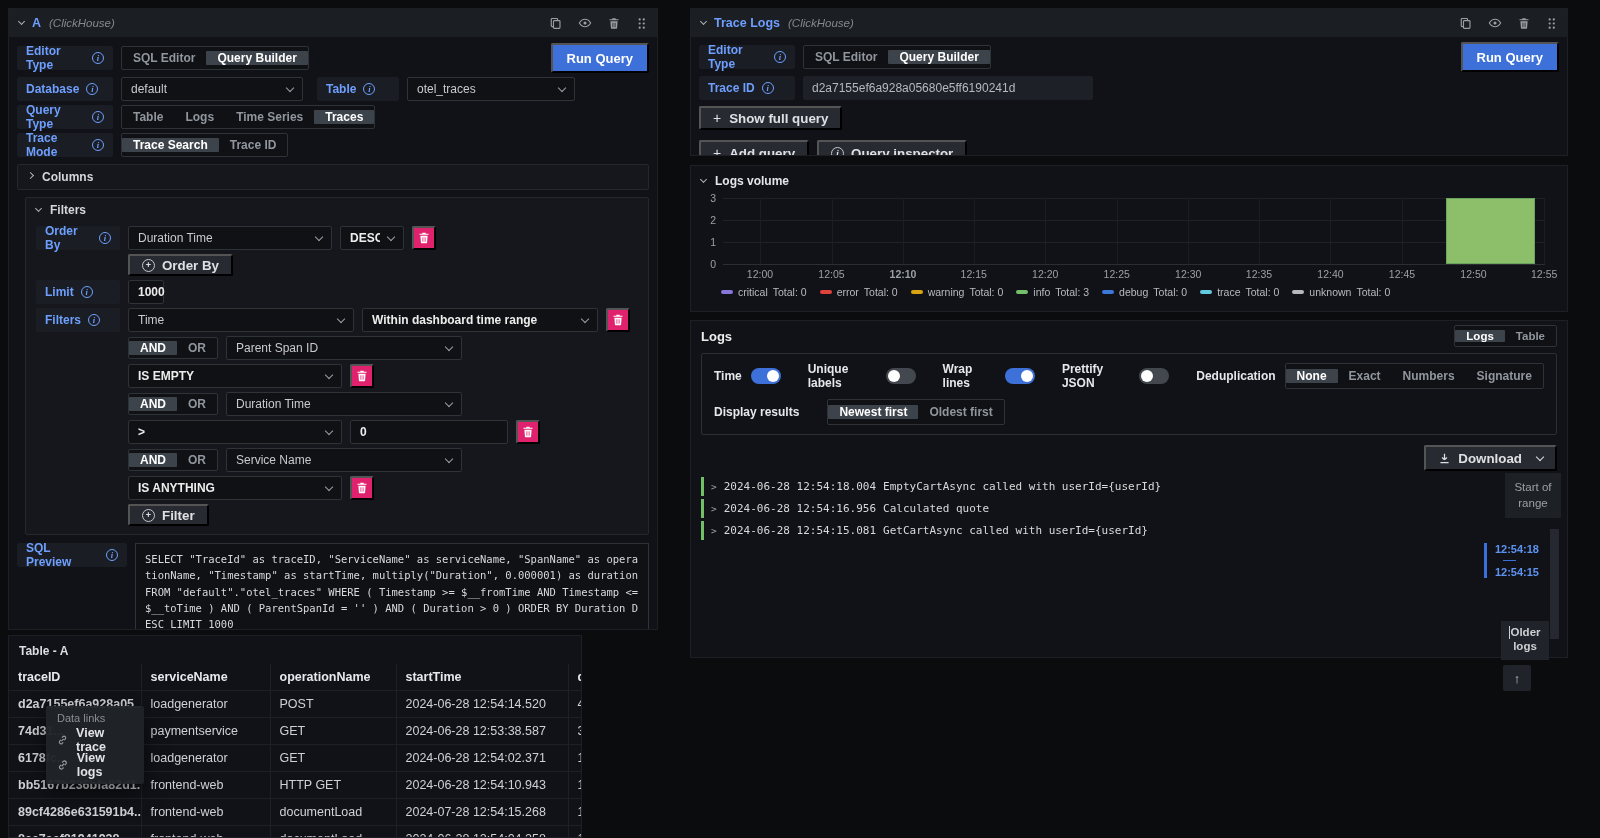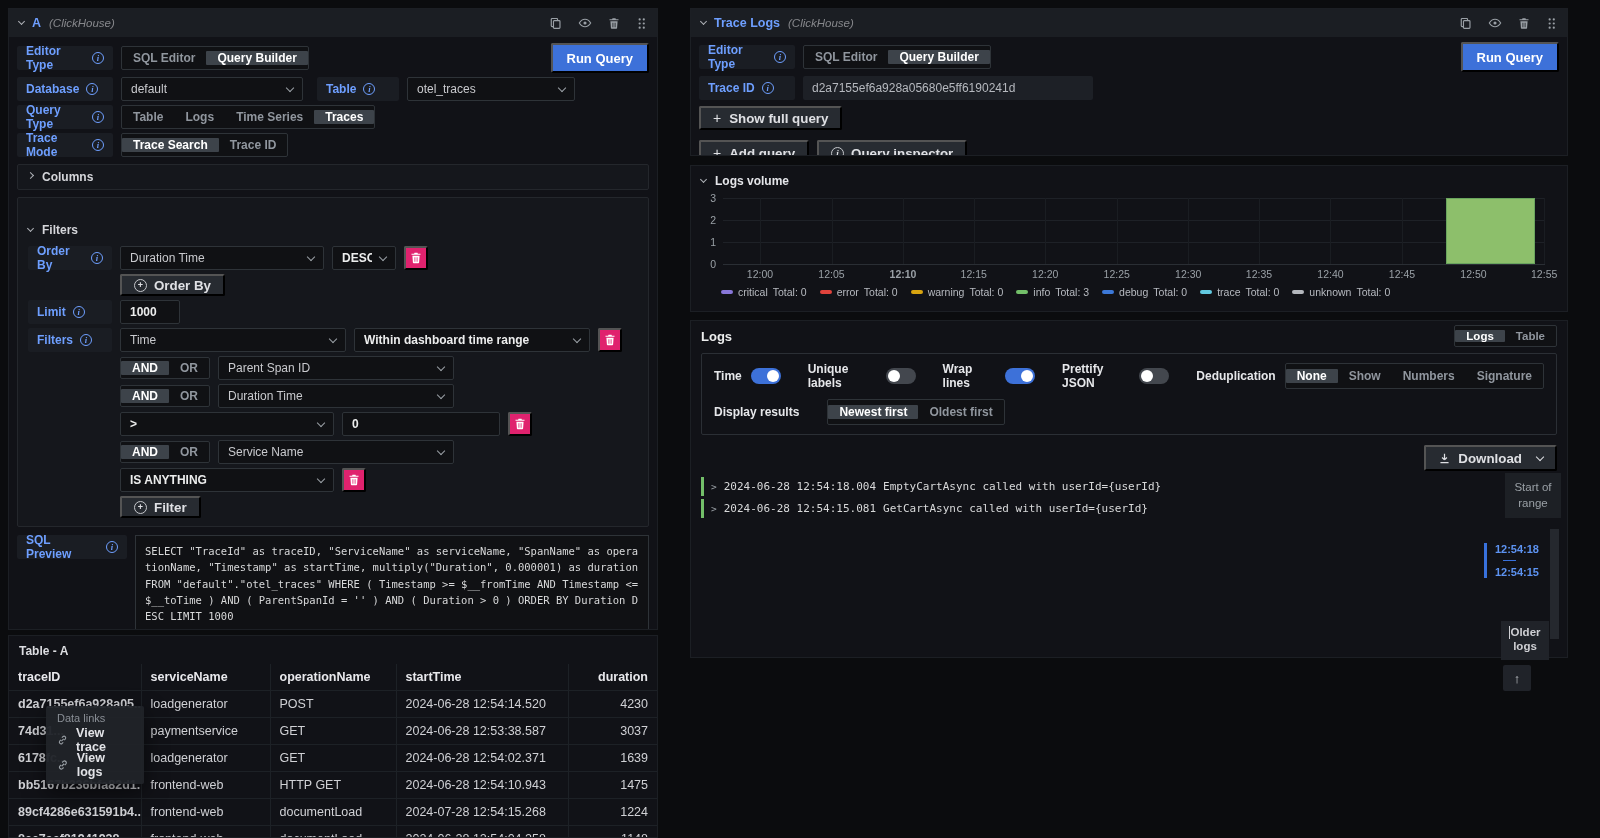--- a/index.html
+++ b/index.html
@@ -201,21 +201,21 @@
         </div>
       </div>
 
       <div class="cbox" style="margin-bottom:7px;">
         <div class="cbox-head">
             <span class="chev right small"></span>
             <span>Columns</span>
           </div>
       </div>
 
-      <div class="cbox" style="padding:20px 10px 8px;">
+      <div class="cbox" style="padding:0 10px 8px;margin-left:8px;">
         <div class="cbox-head" style="padding:0; margin-bottom:4px;">
           <span class="chev small"></span>
             <span>Filters</span>
         </div>
 
         <div class="crow">
           <div class="chip" style="width:84px;">
             <span>Order By</span>
               <span class="info-i"></span>
           </div>
@@ -239,21 +239,21 @@
             <span class="ocirc plus-c"></span>
               <span>Order By</span>
           </button>
         </div>
 
         <div class="crow">
           <div class="chip" style="width:84px;">
             <span>Limit</span>
               <span class="info-i"></span>
           </div>
-          <div class="inp" style="width:60px;">
+          <div class="inp" style="width:36px;">
               <span>1000</span>
             </div>
         </div>
 
         <div class="crow">
           <div class="chip" style="width:84px;">
             <span>Filters</span>
               <span class="info-i"></span>
           </div>
           <div class="sel-box" style="width:226px;">
@@ -273,20 +273,31 @@
 
         <div class="crow ml-ind">
           <div class="seg" style="height:22px;">
             <span class="opt sel">AND</span>
             <span class="opt">OR</span>
           </div>
           <div class="sel-box" style="width:236px;">
             <span class="grow">Parent Span ID</span>
               <span class="caret"></span>
           </div>
+        </div>
+        <div class="crow ml-ind">
+          <div class="sel-box" style="width:214px;">
+            <span class="grow" style="color:#eceded;font-weight:600;">IS EMPTY</span>
+              <span class="caret"></span>
+          </div>
+          <button class="btn-del">
+              <svg width="12" height="12" viewBox="0 0 16 16" fill="#fff">
+                <path d="M6 1h4l.5 1.3H14v1.4H2V2.3h3.5zM3.2 5h9.6l-.7 9.4a1 1 0 0 1-1 .6H4.9a1 1 0 0 1-1-.6zM6 7v6h1.1V7zm2.9 0v6H10V7z"></path>
+              </svg>
+            </button>
         </div>
 
         <div class="crow ml-ind">
           <div class="seg" style="height:22px;">
             <span class="opt sel">AND</span>
             <span class="opt">OR</span>
           </div>
           <div class="sel-box" style="width:236px;">
             <span class="grow">Duration Time</span>
               <span class="caret"></span>
@@ -341,21 +352,21 @@
         <div class="chip" style="width:110px;">
           <span>SQL Preview</span>
             <span class="info-i"></span>
         </div>
         <div class="code">SELECT "TraceId" as traceID, "ServiceName" as serviceName, "SpanName" as operationName, "Timestamp" as startTime, multiply("Duration", 0.000001) as duration FROM "default"."otel_traces" WHERE ( Timestamp &gt;= $__fromTime AND Timestamp &lt;= $__toTime ) AND ( ParentSpanId = '' ) AND ( Duration &gt; 0 ) ORDER BY Duration DESC LIMIT 1000</div>
       </div>
 
     </div>
   </section>
 
-  <section class="panel" style="left:8px; top:635px; width:650px; height:203px; overflow:hidden;">
+  <section class="panel" style="left:8px; top:635px; width:574px; height:203px; overflow:hidden;">
     <div style="padding:8px 10px 6px; font-weight:700; color:#dcdde1;">Table - A</div>
     <table class="ttable">
       <colgroup>
           <col style="width:132px;">
           <col style="width:129px;">
           <col style="width:126px;">
           <col style="width:172px;">
           <col>
         </colgroup>
       <thead>
@@ -605,21 +616,21 @@
         <span class="gap"></span>
         <span class="ctl-label">Wrap lines</span>
         <span class="tgl on"></span>
         <span class="gap"></span>
         <span class="ctl-label">Prettify JSON</span>
         <span class="tgl"></span>
         <span class="gap"></span>
         <span class="ctl-label">Deduplication</span>
         <div class="seg" style="height:26px;">
           <span class="opt sel">None</span>
-          <span class="opt">Show</span>
+          <span class="opt">Exact</span>
           <span class="opt">Numbers</span>
           <span class="opt">Signature</span>
         </div>
       </div>
       <div class="ctrlrow" style="margin-bottom:0;gap:28px;">
         <span class="ctl-label">Display results</span>
         <div class="seg" style="height:26px;">
           <span class="opt sel">Newest first</span>
           <span class="opt">Oldest first</span>
         </div>
@@ -636,20 +647,25 @@
       </button>
 
       <div class="loglines">
         <div class="logline">
           <span class="gt"></span>
           <span>2024-06-28 12:54:18.004</span>
           <span>EmptyCartAsync called with userId={userId}</span>
         </div>
         <div class="logline">
           <span class="gt"></span>
+          <span>2024-06-28 12:54:16.956</span>
+          <span>Calculated quote</span>
+        </div>
+        <div class="logline">
+          <span class="gt"></span>
           <span>2024-06-28 12:54:15.081</span>
           <span>GetCartAsync called with userId={userId}</span>
         </div>
       </div>
 
       <div class="sor">Start of range</div>
 
       <div class="strack"></div>
 
       <div class="times">

